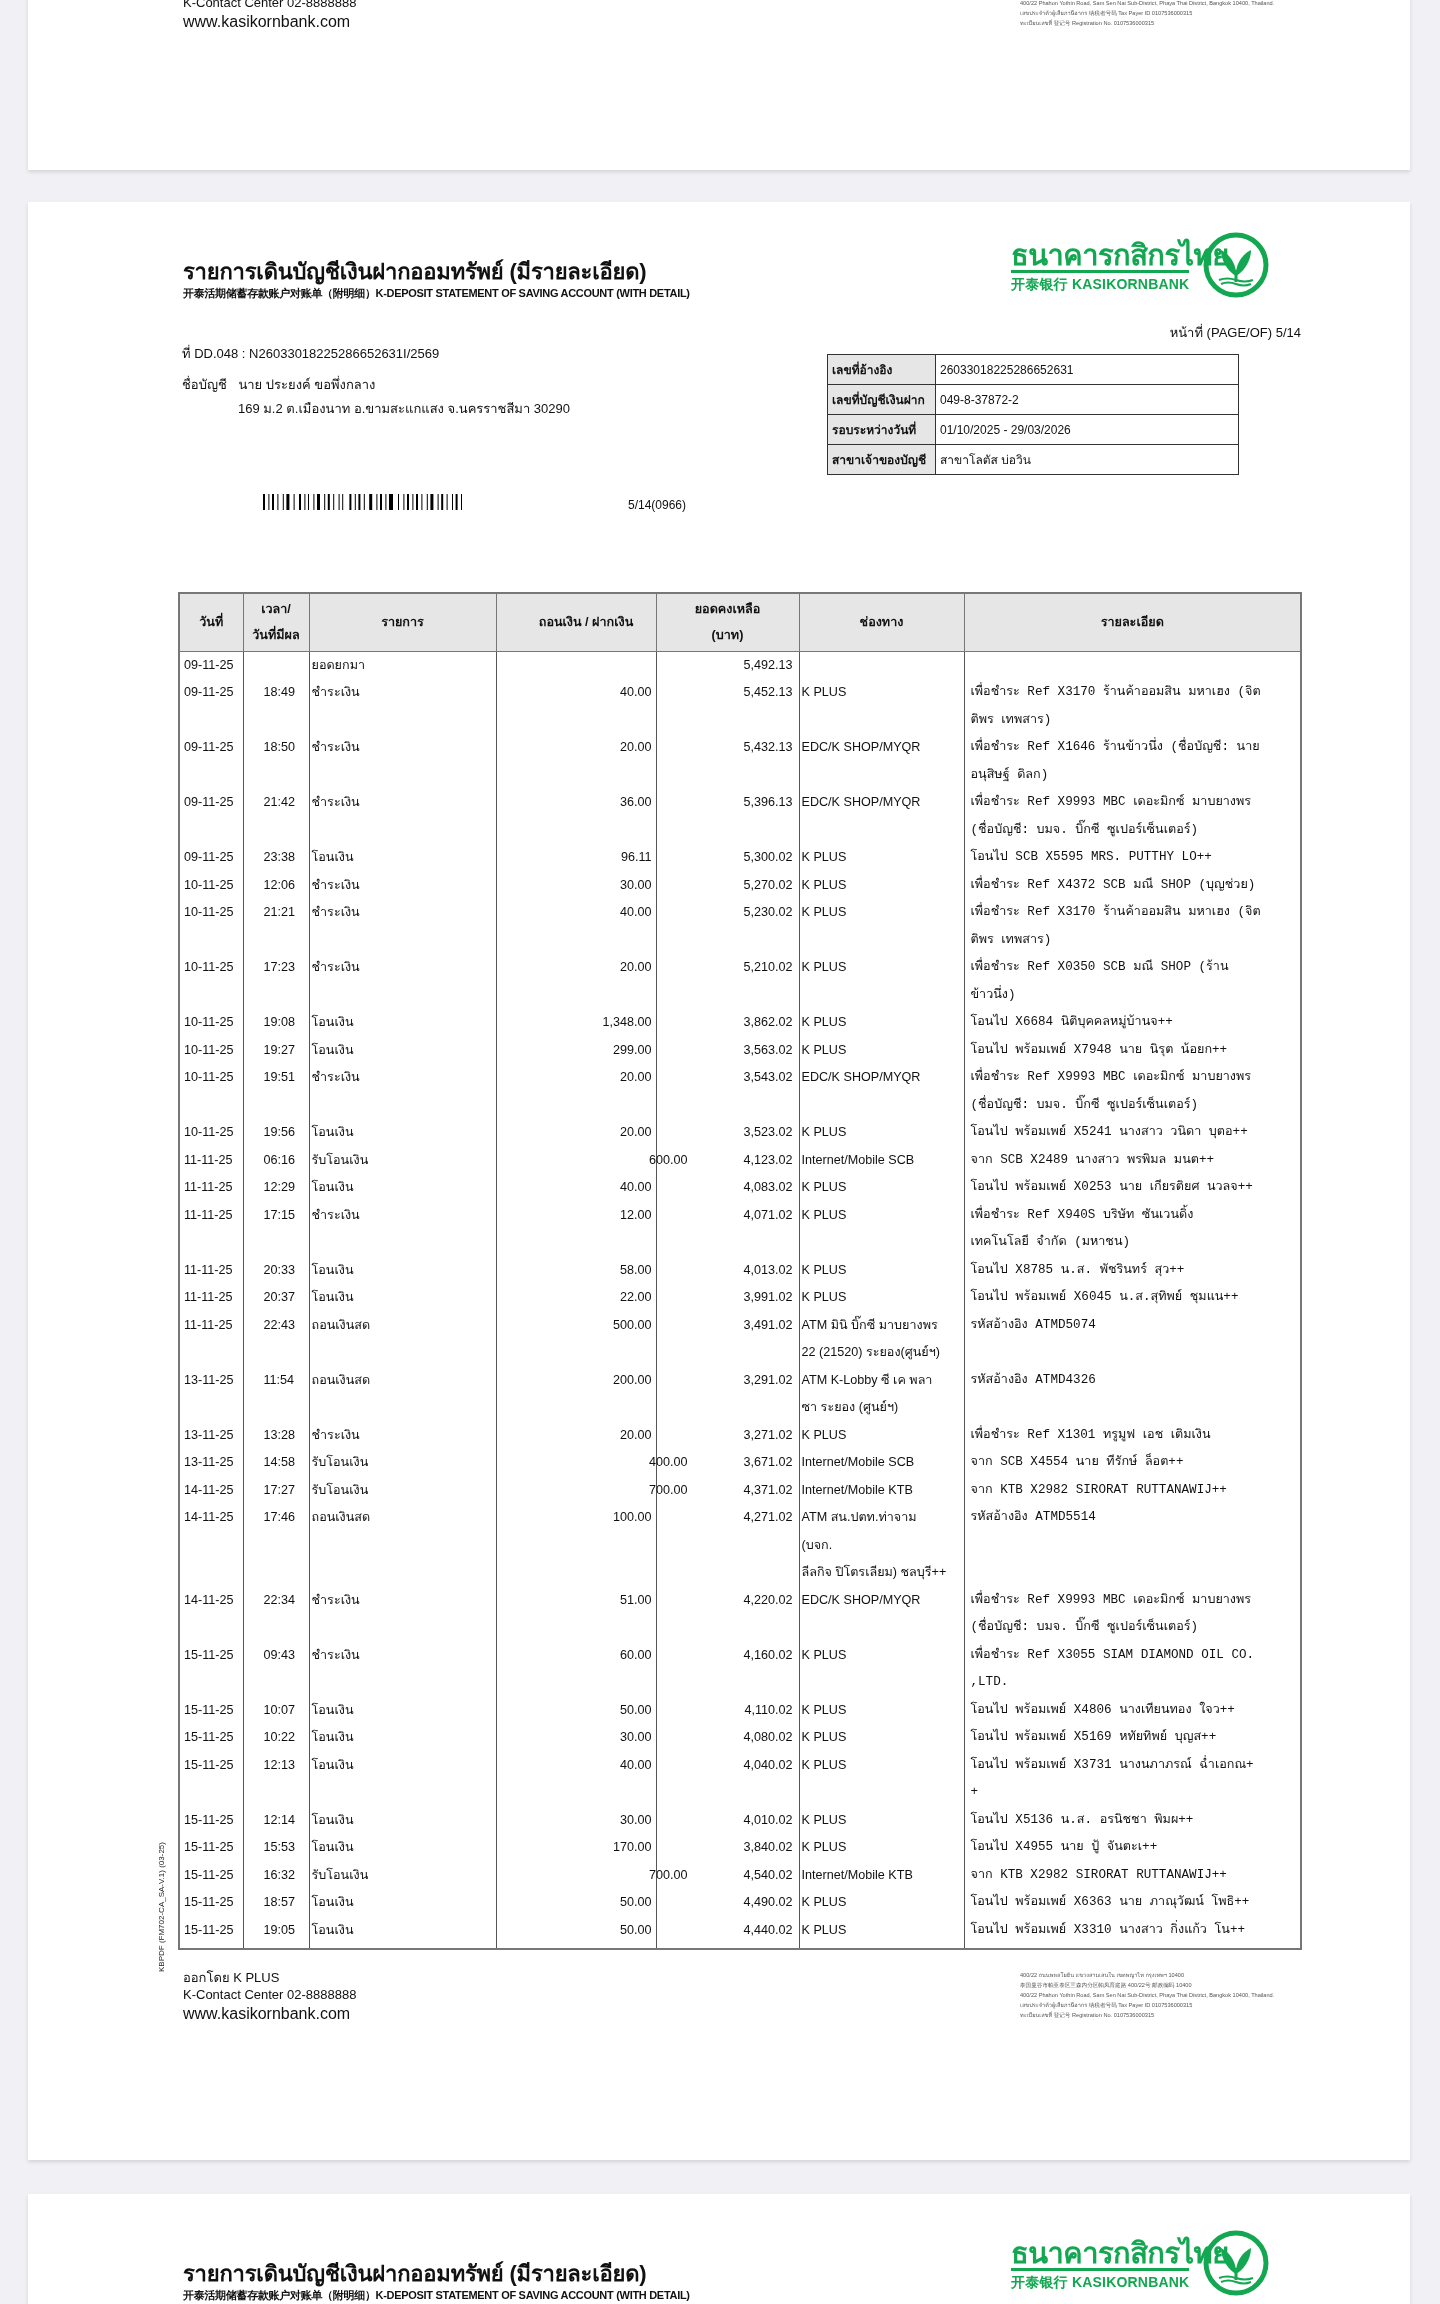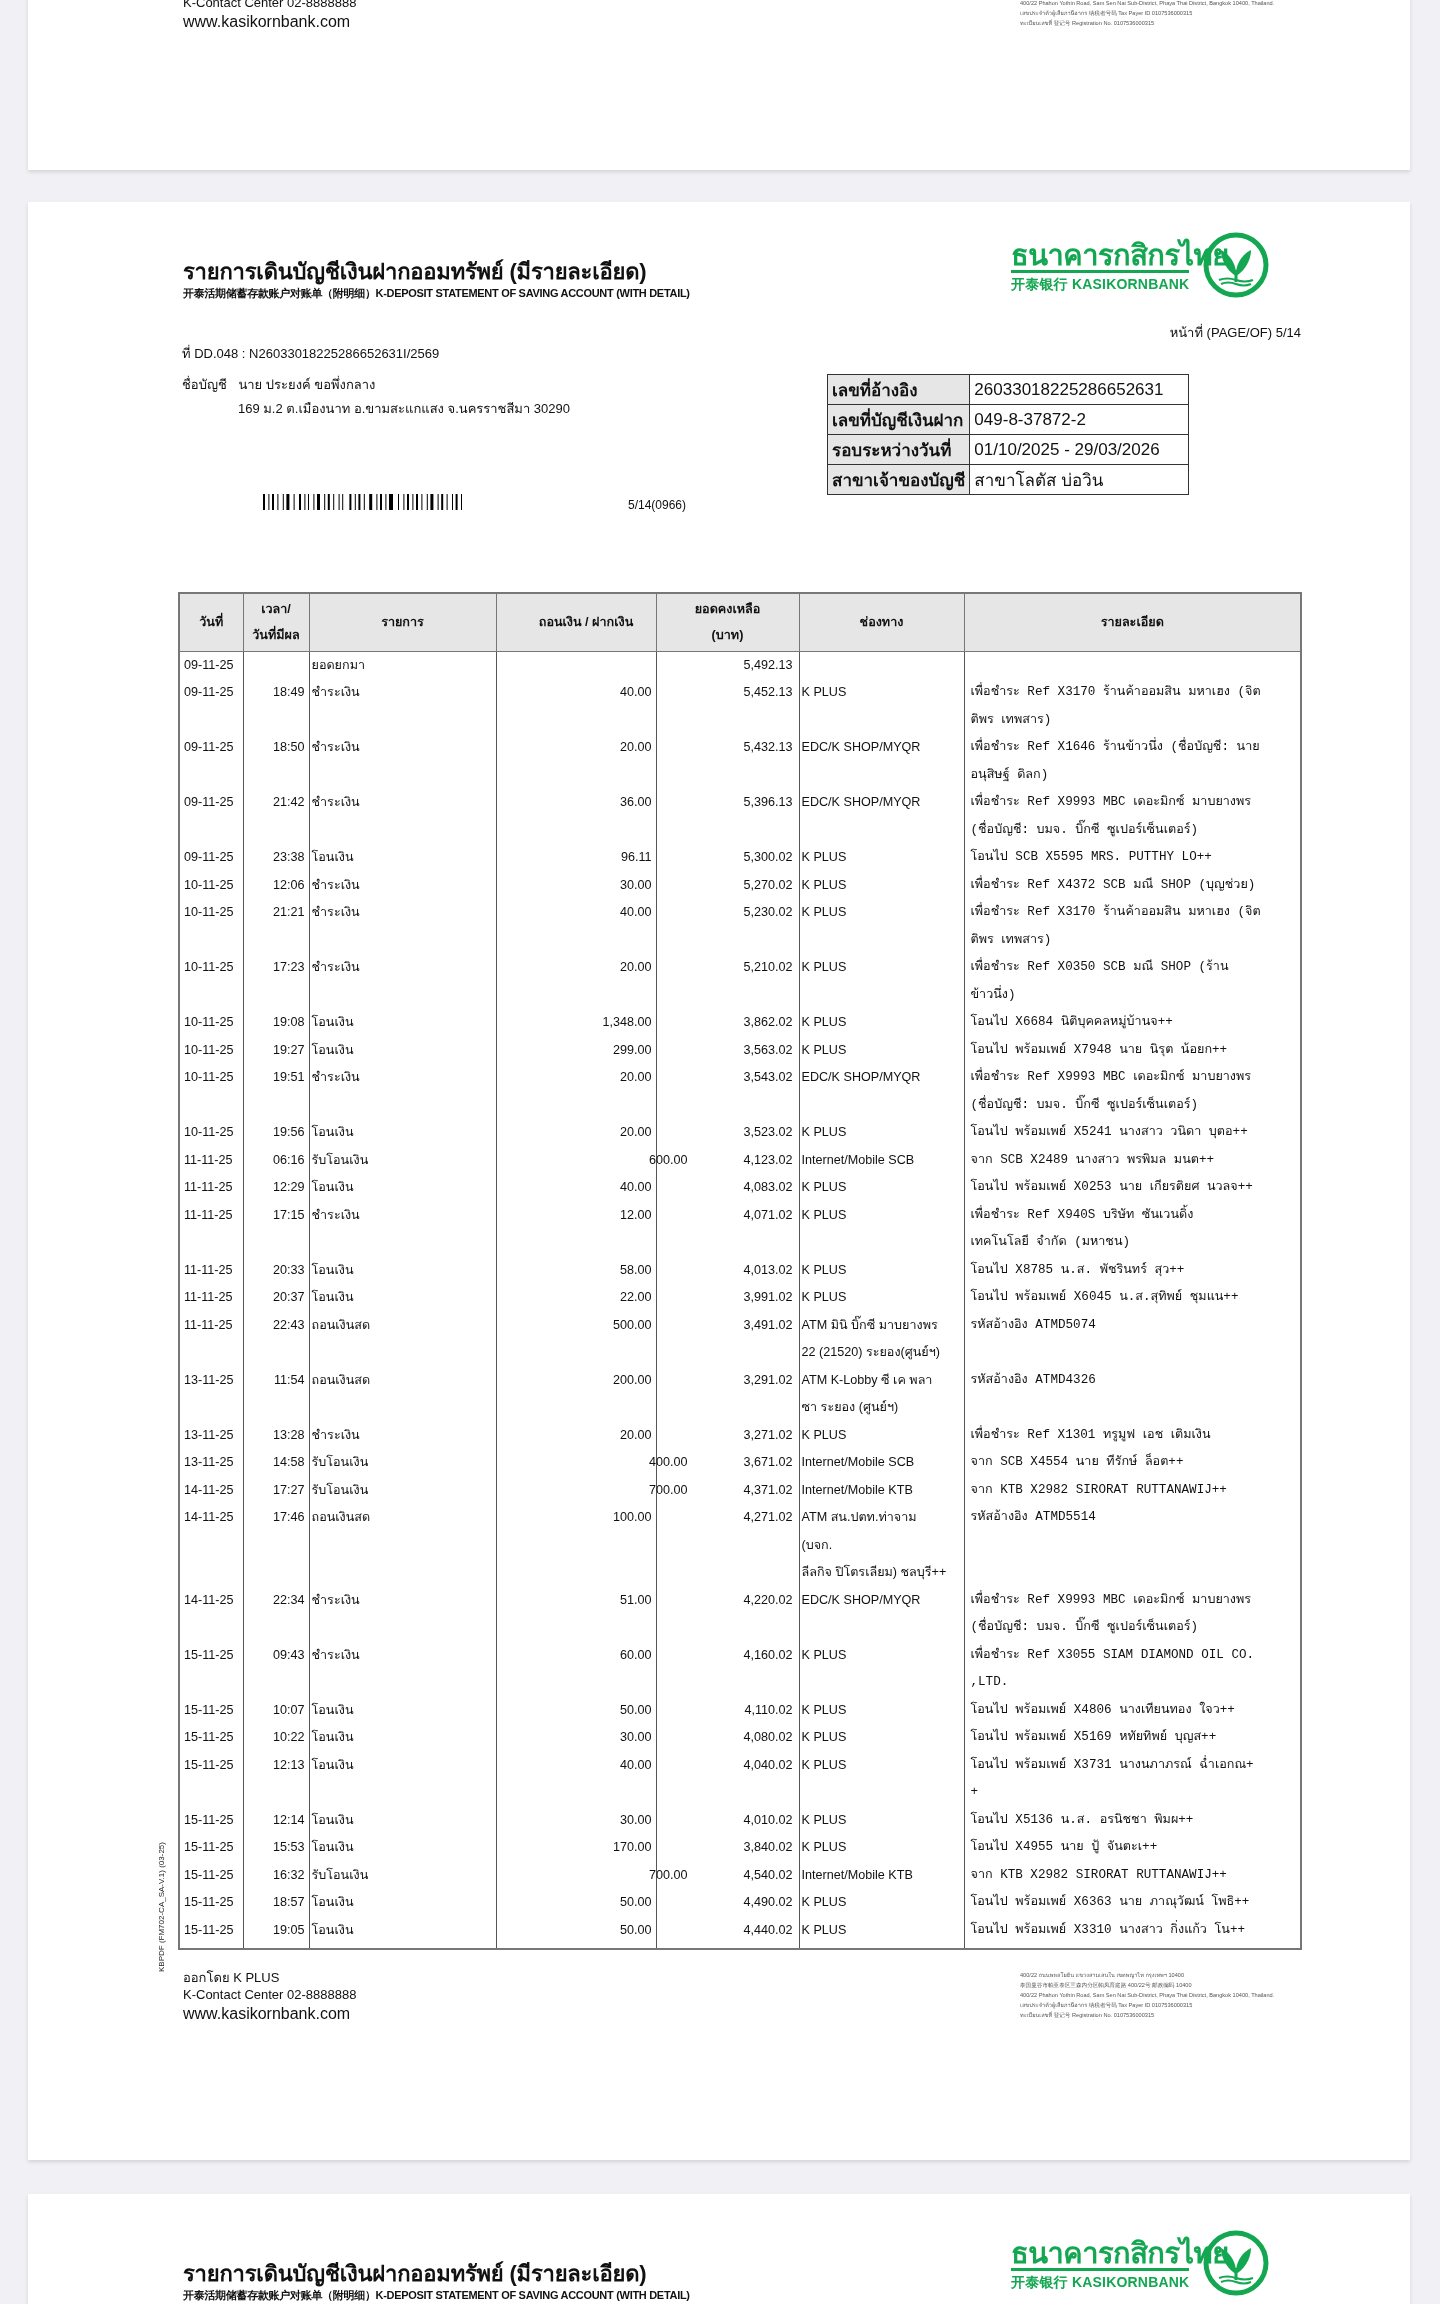--- a/index.html
+++ b/index.html
@@ -20,34 +20,34 @@
   .logo .th { position: absolute; left: 0; top: 0; font-size: 29px; font-weight: bold; color: #14a751; letter-spacing: -0.5px; }
   .logo .bar { position: absolute; left: 0; top: 38px; width: 178px; height: 3px; background: #14a751; }
   .logo .en { position: absolute; left: 0; top: 44px; font-size: 14px; font-weight: bold; color: #14a751; letter-spacing: 0.2px; }
   .logo svg { position: absolute; left: 192px; top: 0; }
 
   .page-of { position: absolute; right: 109px; top: 120px; font-size: 13px; }
   .doc-no { position: absolute; left: 154px; top: 141px; font-size: 13px; }
   .acct-name { position: absolute; left: 154px; top: 172px; font-size: 13px; }
   .acct-addr { position: absolute; left: 210px; top: 196px; font-size: 13px; }
 
-  .info-table { position: absolute; left: 799px; top: 172px; border-collapse: collapse; width: 362px; font-size: 17px; }
+  .info-table { position: absolute; left: 799px; top: 152px; border-collapse: collapse; width: 412px; font-size: 12px; }
   .info-table td { border: 1.6px solid #333; height: 30px; padding: 0 4px; }
   .info-table td.lbl { background: #e6e6e6; font-weight: bold; width: 108px; white-space: nowrap; }
 
   .barcode { position: absolute; left: 235px; top: 292px; width: 225px; height: 16px; }
   .barcode-no { position: absolute; left: 600px; top: 296px; font-size: 12px; }
 
   .side-code { position: absolute; left: 129px; top: 1770px; transform-origin: left top; transform: rotate(-90deg); font-size: 8px; white-space: nowrap; color: #222; }
 
   table.tx { position: absolute; left: 150px; top: 390px; border-collapse: collapse; font-size: 12.6px; table-layout: fixed; width: 1122px; border: 2px solid #777; }
   table.tx th { background: #e6e6e6; border: 1.6px solid #777; font-weight: bold; font-size: 12.6px; height: 58px; line-height: 26px; }
   table.tx td { border-left: 1.6px solid #555; border-right: 1.6px solid #555; vertical-align: top; line-height: 27.5px; padding: 0 4px; }
   table.tx td.c-date { padding-left: 4px; }
-  table.tx td.c-time { text-align: right; padding-left: 20px; }
+  table.tx td.c-time { text-align: left; padding-left: 20px; }
   table.tx td.c-type { padding-left: 2px; font-size: 12.6px; }
   table.tx td.c-amt { text-align: right; }
   table.tx td.c-amt span.dep { display: inline-block; margin-right: -36px; }
   table.tx td.c-bal { text-align: right; padding-right: 6px; }
   table.tx td.c-ch { padding-left: 2px; white-space: pre-line; }
   table.tx td.c-det { padding-left: 6px; white-space: pre-line; font-family: Liberation Mono, monospace; }
   table.tx tr.last td { padding-bottom: 4px; }
 </style>
 </head>
 <body>

